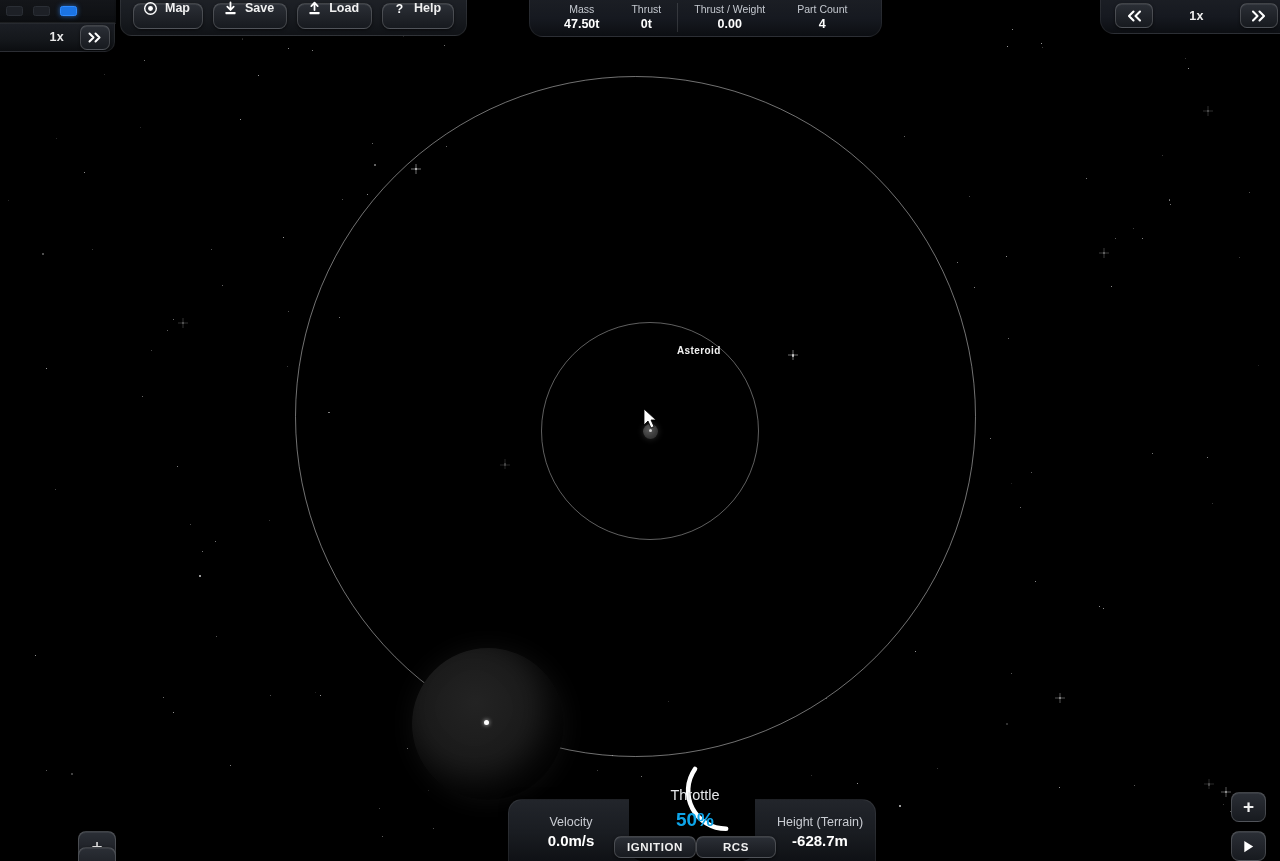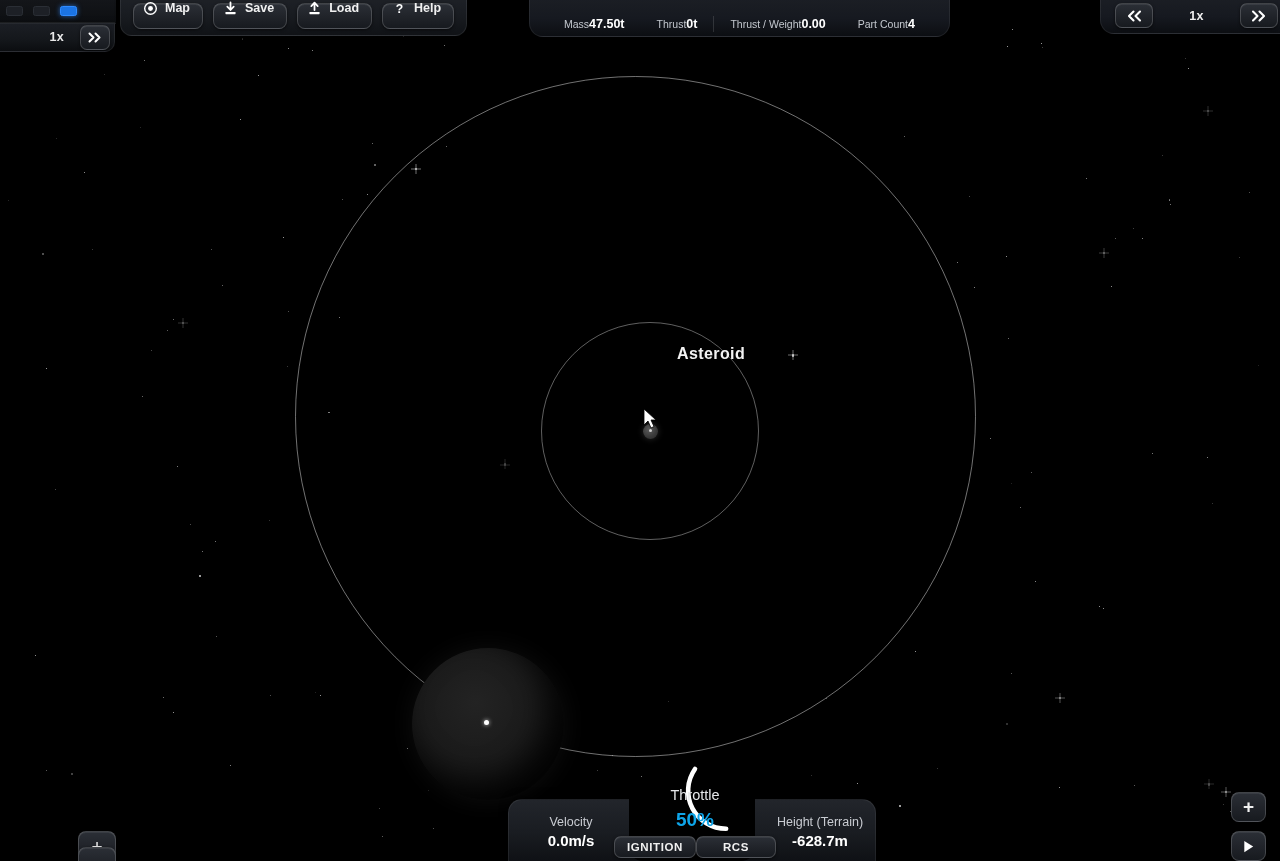--- a/index.html
+++ b/index.html
@@ -45,21 +45,21 @@
     background: radial-gradient(circle at 40% 36%, #5a5a5a 0%, #3a3a3a 55%, #262626 100%);
     box-shadow: 0 0 6px rgba(120,120,120,.35);
   }
   #asteroid-body::after{
     content:""; position:absolute; left:6px; top:5px; width:3px; height:3px;
     border-radius:50%; background:#cfcfcf;
   }
 
   #asteroid-label {
     position:absolute; left:677px; top:345px;
-    font-size:16px; font-weight:bold; letter-spacing:.4px;
+    font-size:10px; font-weight:bold; letter-spacing:.4px;
     color:#f2f2f2; text-shadow:0 0 5px rgba(0,0,0,.95);
   }
 
   #vessel-marker {
     position:absolute; left:484px; top:720px; width:5px; height:5px;
     background:#fff; border-radius:50%;
     box-shadow:0 0 4px rgba(255,255,255,.8);
   }
 
   
@@ -119,21 +119,21 @@
   
   #stats {
     position:absolute; left:529px; top:-8px; height:45px;
     padding:6px 18px 4px;
     border-radius:0 0 14px 14px;
     background: linear-gradient(180deg,#1d2026 0%,#161920 60%,#0c0e12 100%);
     border:1px solid rgba(255,255,255,.07); border-top:none;
     display:flex; align-items:flex-end; gap:0;
     box-shadow:0 3px 9px rgba(0,0,0,.7);
   }
-  .stat { display:flex; flex-direction:row; align-items:center; padding:0 16px; min-width:52px; }
+  .stat { display:flex; flex-direction:column; align-items:center; padding:0 16px; min-width:52px; }
   .stat + .stat.sep { border-left:1px solid rgba(255,255,255,.13); }
   .stat-label { font-size:10.5px; color:#c4c8cf; line-height:13px; white-space:nowrap; }
   .stat-value { font-size:12.5px; font-weight:bold; color:#ffffff; line-height:16px; }
 
   
   #warp {
     position:absolute; right:-6px; top:-8px; height:42px; min-width:186px;
     padding:0 8px 5px 14px;
     border-radius:0 0 0 14px;
     background: linear-gradient(180deg,#1d2026 0%,#161920 60%,#0c0e12 100%);

